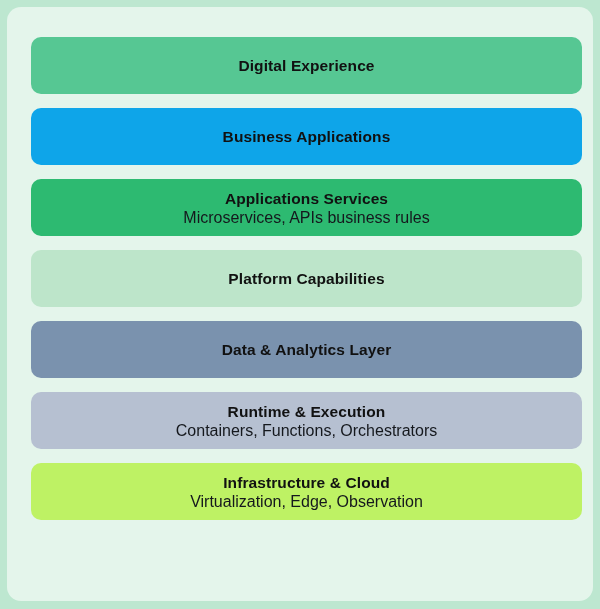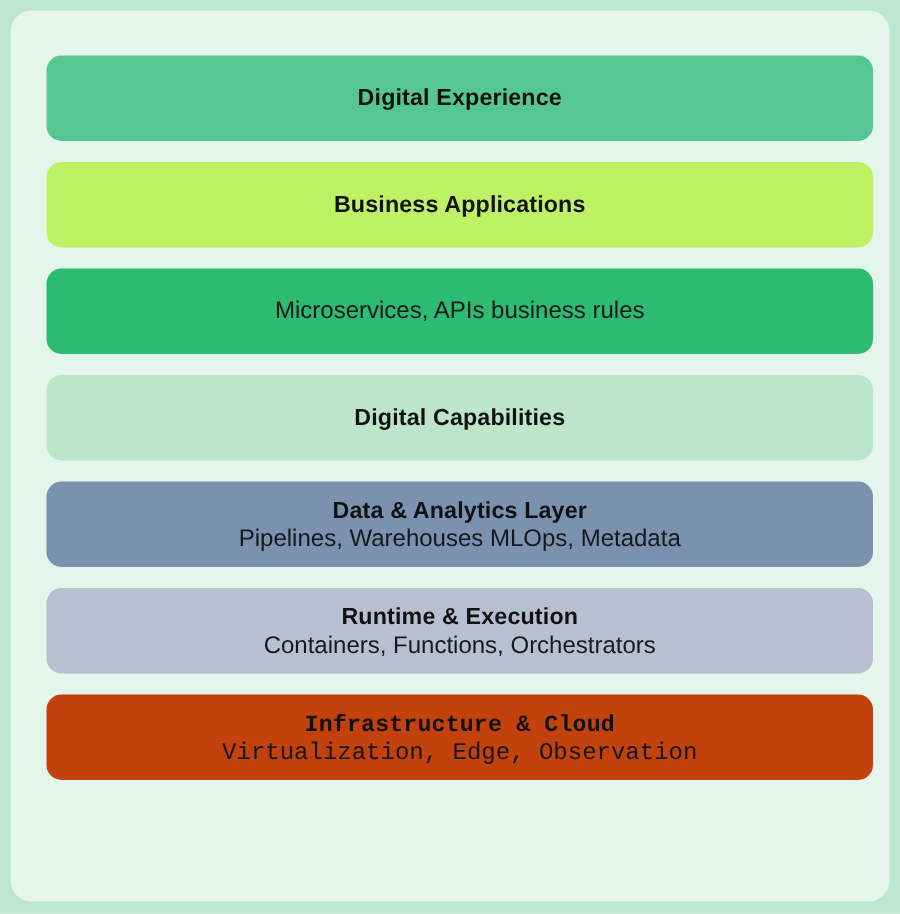--- a/index.html
+++ b/index.html
@@ -60,43 +60,43 @@
 <body style="background: rgb(189, 231, 208);">
 
 <div class="card" style="background: rgb(228, 245, 235);">
   <div class="stack">
 
     <div class="band" style="background: rgb(86, 199, 147);">
       <div class="title">Digital Experience</div>
 
     </div>
 
-    <div class="band" style="background: #bef264;">
+    <div class="band" style="background: #0ea5e9;">
       <div class="title">Business Applications</div>
 
     </div>
 
     <div class="band" style="background: rgb(45, 186, 113);">
+      <div class="title">Applications Services</div>
       <div class="subtitle">Microservices, APIs business rules</div>
     </div>
 
     <div class="band" style="background: rgb(189, 229, 202);">
-      <div class="title">Digital Capabilities</div>
+      <div class="title">Platform Capabilities</div>
     </div>
 
     <div class="band" style="background: rgb(122, 146, 174);">
       <div class="title">Data &amp; Analytics Layer</div>
-      <div class="subtitle">Pipelines, Warehouses MLOps, Metadata</div>
     </div>
 
     <div class="band" style="background: rgb(182, 192, 209);">
       <div class="title">Runtime &amp; Execution</div>
       <div class="subtitle">Containers, Functions, Orchestrators</div>
     </div>
 
 
-    <div class="band" style="background: #c2410c; font-family: Liberation Mono, monospace;">
+    <div class="band" style="background: #bef264;">
       <div class="title">Infrastructure &amp; Cloud</div>
       <div class="subtitle">Virtualization, Edge, Observation</div>
     </div>
 
   </div>
 </div>
 
 </body></html>

